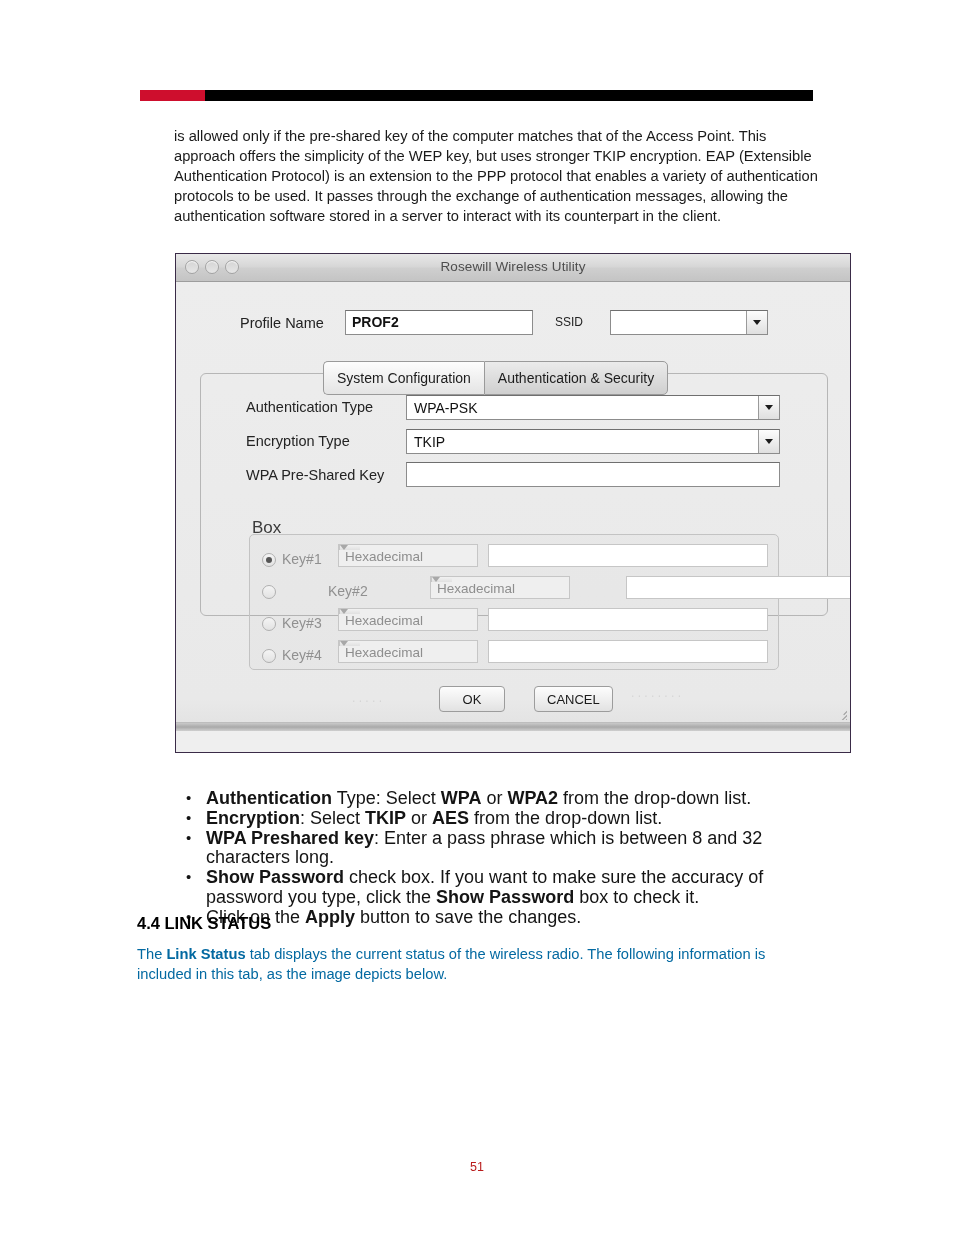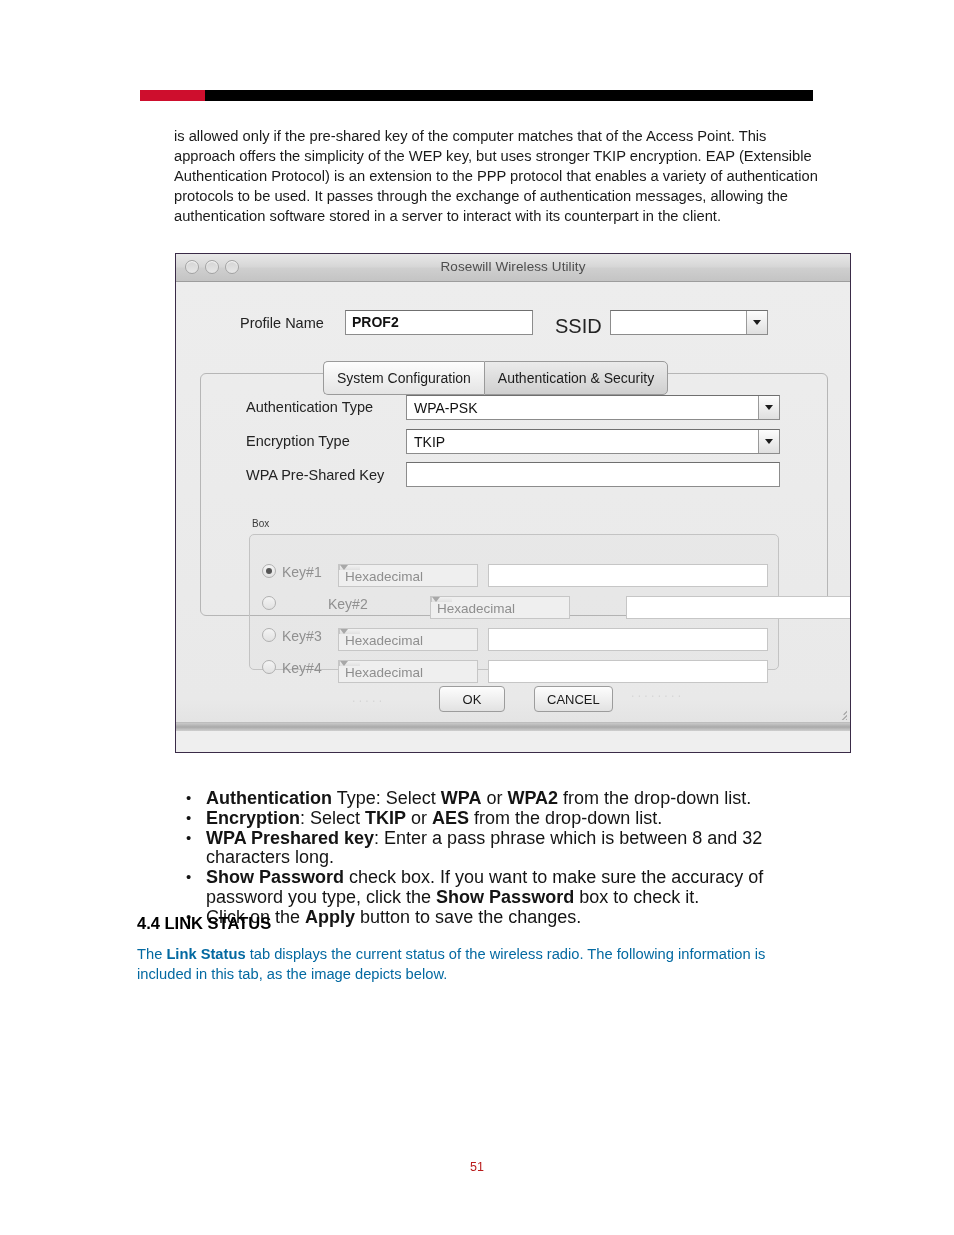--- a/index.html
+++ b/index.html
@@ -117,21 +117,21 @@
     border-top-color: #6f6f6f;
     box-sizing: border-box;
     font-size: 14px;
     color: #111;
     padding: 3px 0 0 6px;
     font-weight: bold;
   }
   .lbl-ssid {
     position: absolute;
     left: 379px; top: 5px;
-    font-size: 20px;
+    font-size: 12px;
     color: #232323;
   }
   .combo-ssid {
     position: absolute;
     left: 434px; top: 0px;
     width: 158px; height: 25px;
   }
 
   
   .combo {
@@ -233,33 +233,32 @@
     left: 73px; top: 252px;
     width: 530px; height: 136px;
     border: 1px solid #c3c3c3;
     border-radius: 5px;
     background: rgba(0,0,0,0.012);
     box-sizing: border-box;
   }
   .group-caption {
     position: absolute;
     left: 73px; top: 236px;
-    font-size: 10px;
+    font-size: 17px;
     color: #3b3b3b;
     background: transparent;
     padding: 0 3px;
   }
 
   .key-row {
     position: absolute;
     left: 12px;
     height: 24px;
     display: flex;
-    align-items: flex-start;
-    margin-top: 21px;
+    align-items: flex-end;
   }
   .radio {
     width: 14px; height: 14px;
     border-radius: 50%;
     border: 1px solid #b0b0b0;
     background: linear-gradient(to bottom, #f4f4f4, #e2e2e2);
     box-sizing: border-box;
     position: relative;
     flex: none;
   }

